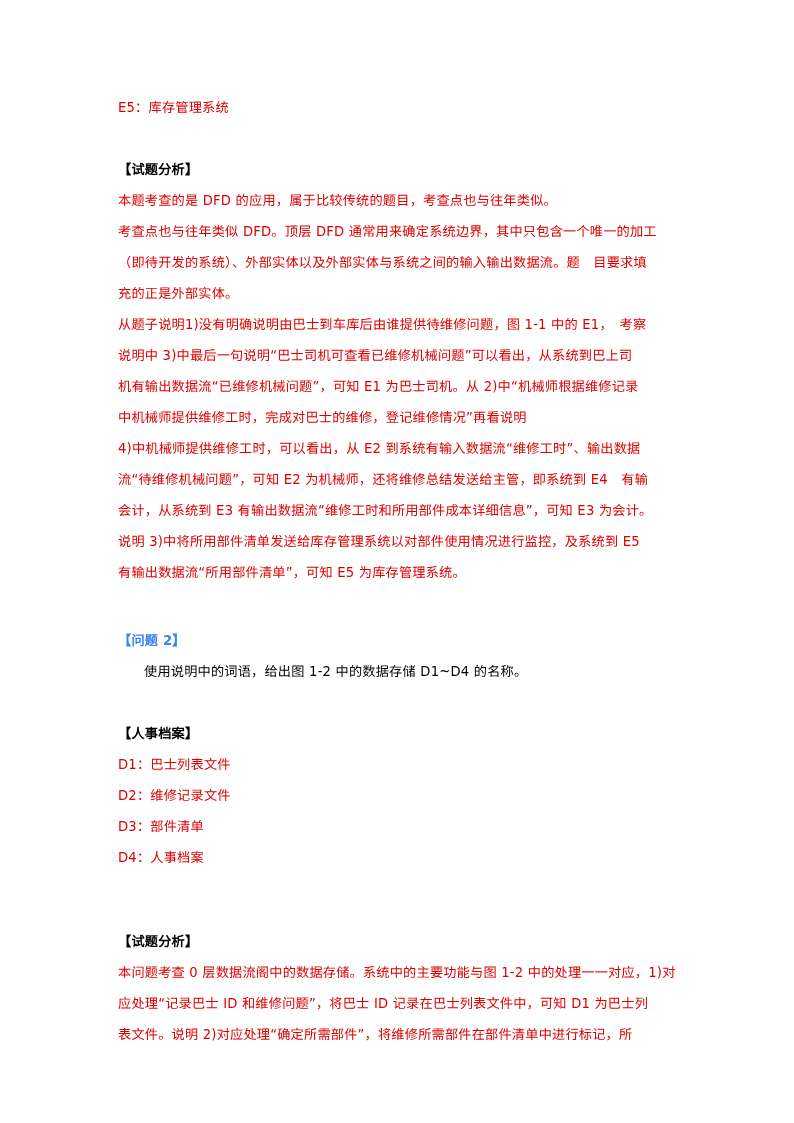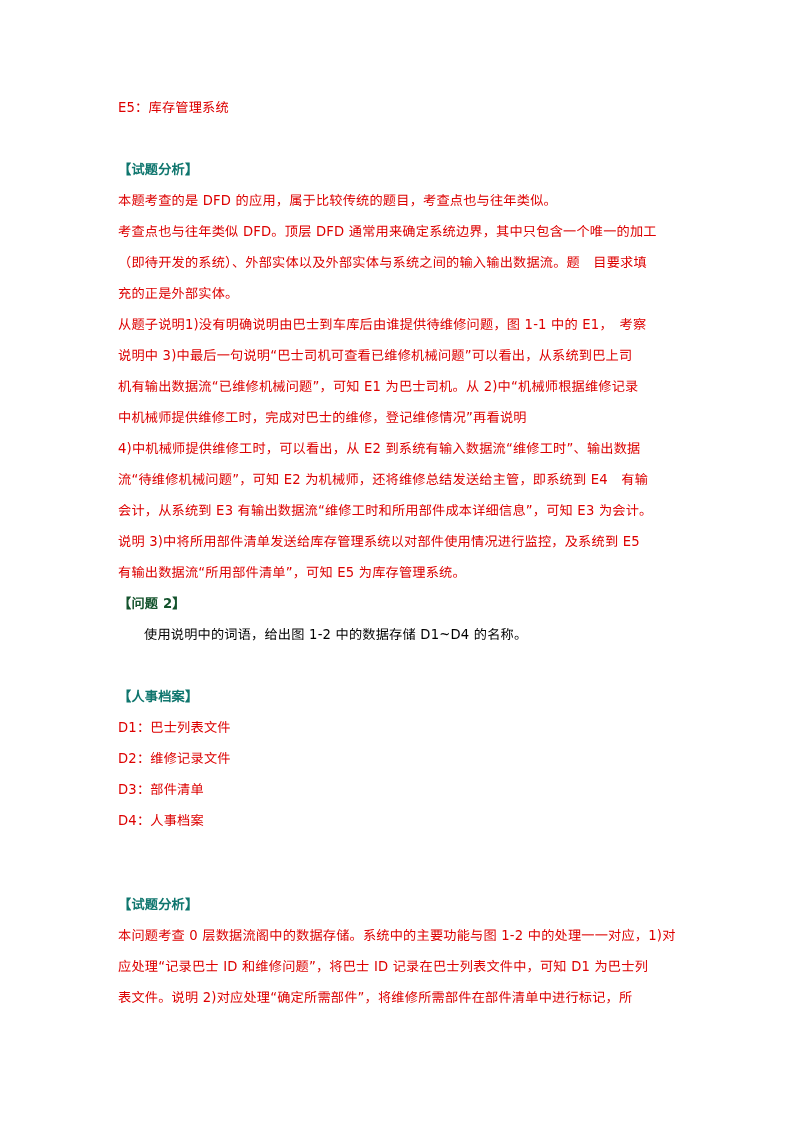--- a/index.html
+++ b/index.html
@@ -33,28 +33,29 @@
     font-size: 13.2px;
     line-height: 31px;
     letter-spacing: 0.2px;
     white-space: pre-wrap;
     word-break: break-all;
   }
   .line.black {
     color: #000000;
   }
   .heading {
-    color: #0f766e;
+    color: #000000;
     font-size: 13.2px;
     line-height: 31px;
     font-weight: bold;
     letter-spacing: 0.2px;
   }
   .heading.black {
-    color: #14532d;
+    color: #3b82f6;
+    margin-top: 37px;
   }
   .indent {
     text-indent: 26px;
   }
   .gap-lg { height: 31px; }
   .gap-md { height: 22px; }
   
   .row {
     display: block;
     white-space: pre-wrap;

